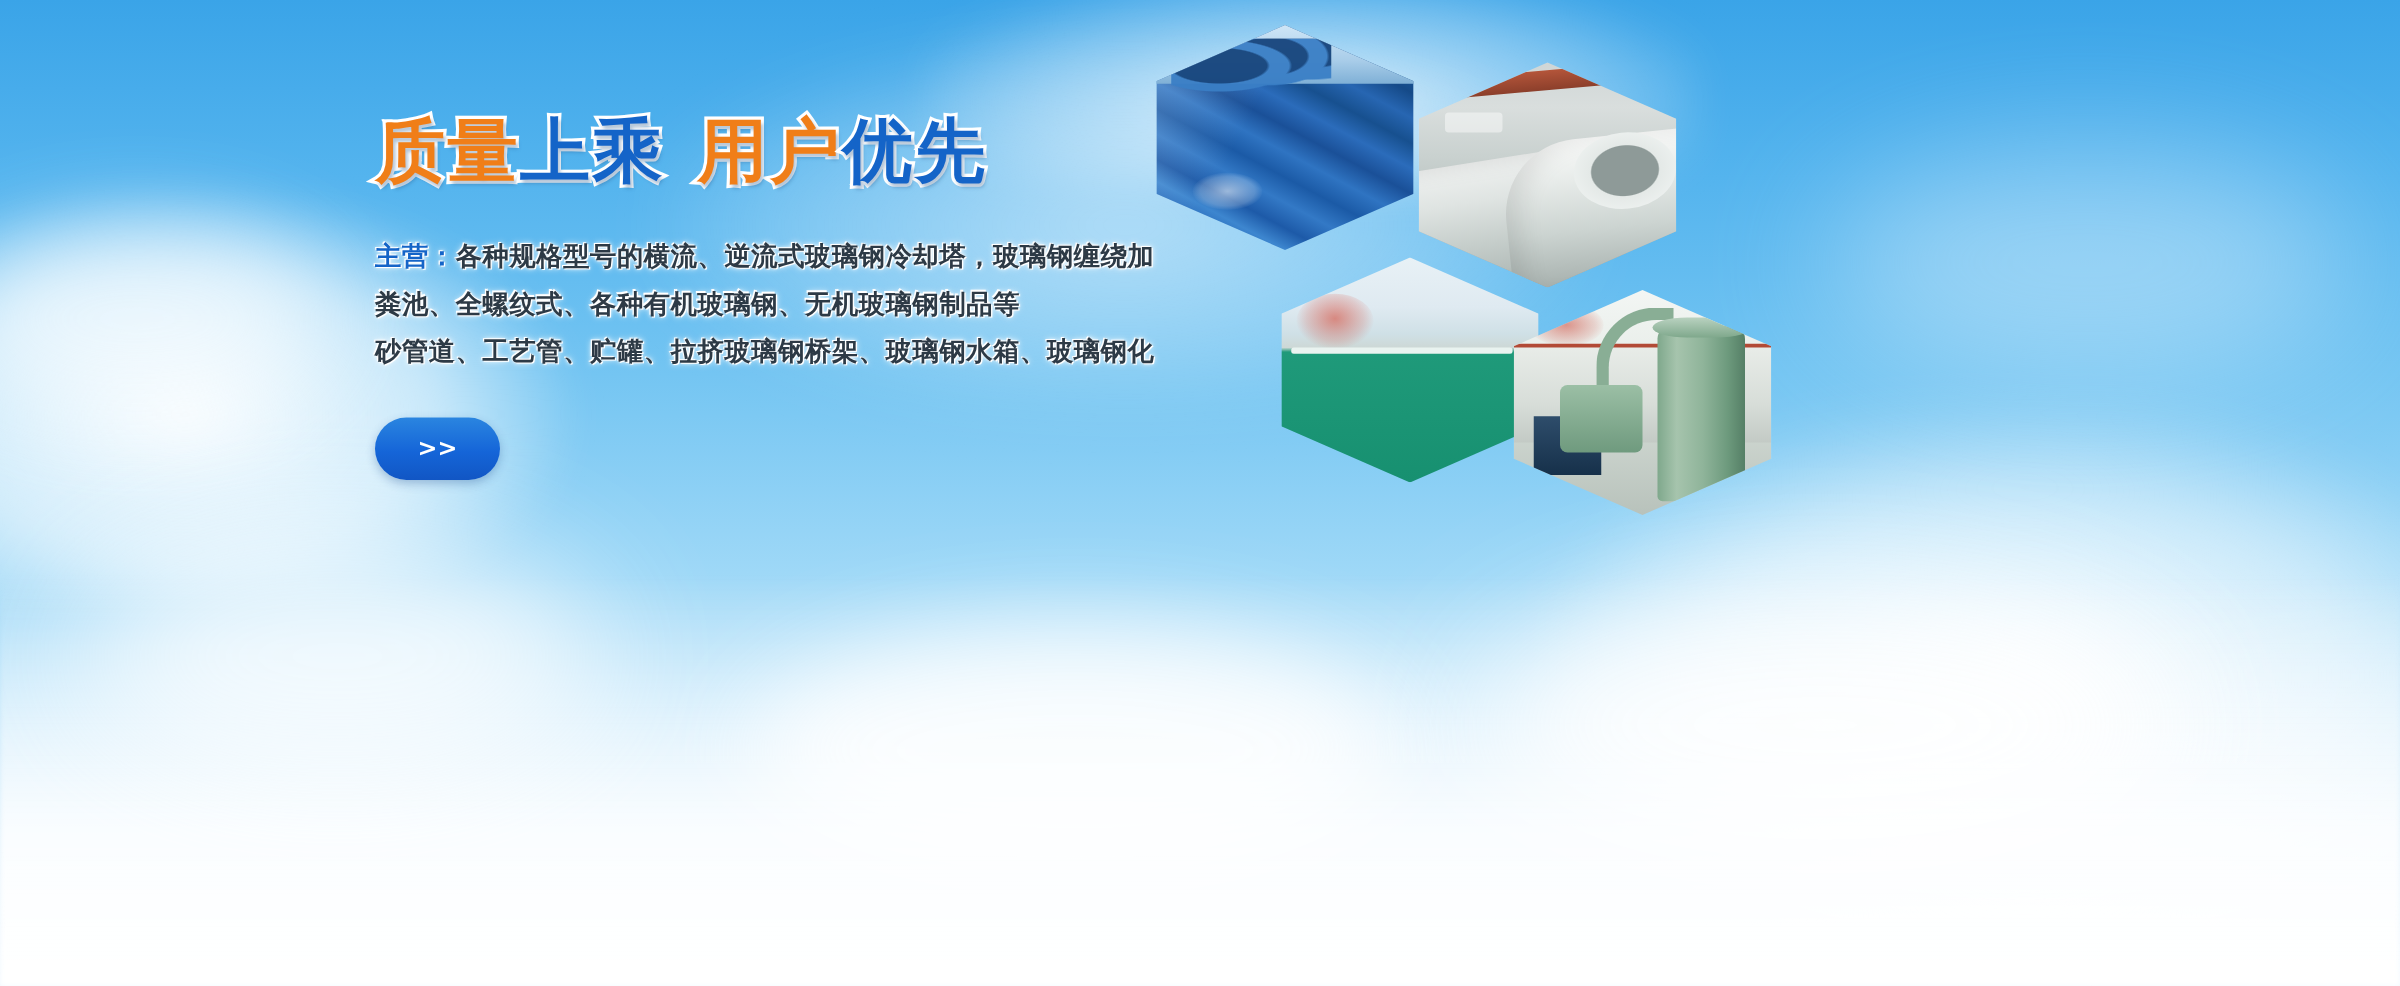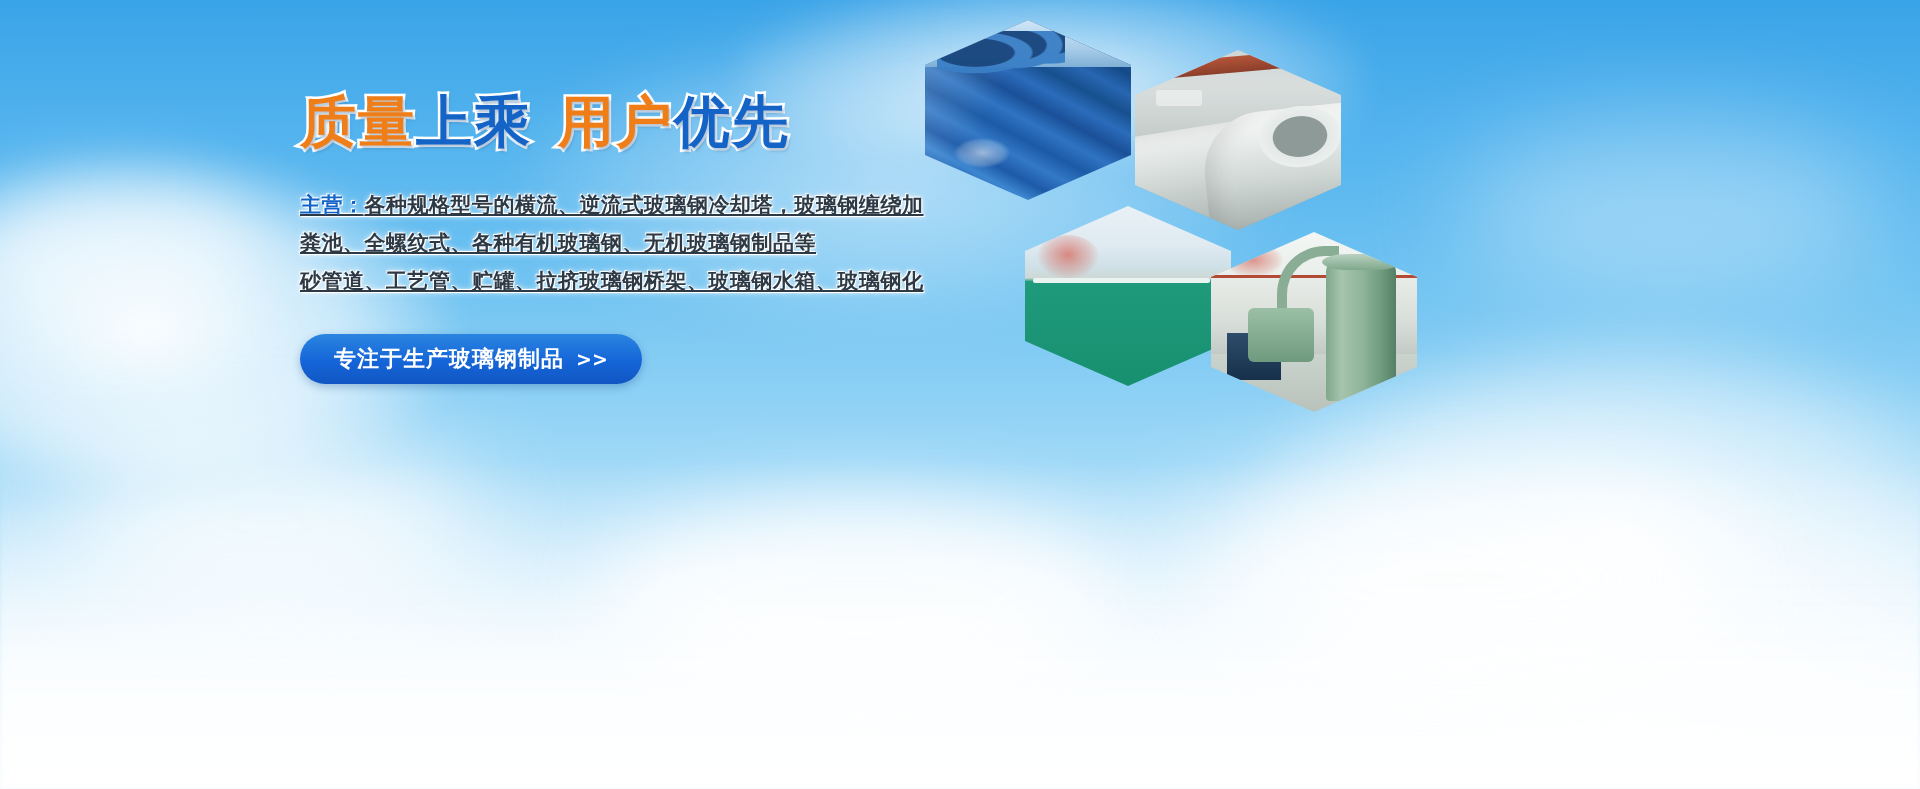--- a/index.html
+++ b/index.html
@@ -67,21 +67,21 @@
   .hl-gap{ -webkit-text-stroke:0 !important; width:26px; }
 
   .desc{
     margin-top:34px; width:600px;
     font-size:21px; font-weight:700; line-height:38px;
     color:#2d3a46; letter-spacing:.5px;
     font-family:"DejaVu Sans","Liberation Sans",sans-serif;
     text-shadow:0 0 3px #ffffff,0 0 6px #ffffff,1px 1px 0 #ffffff,-1px -1px 0 #ffffff;
   }
   .desc .lead{ color:#1464c8; }
-  .desc p{ white-space:nowrap;text-decoration:underline; }
+  .desc p{ white-space:nowrap; }
 
   .cta{
     margin-top:34px;
     display:inline-flex; align-items:center; gap:12px;
     height:50px; padding:0 34px;
     background:linear-gradient(180deg,#2a85e0 0%,#1565d8 55%,#1156c4 100%);
     border-radius:25px;
     color:#ffffff; font-size:22px; font-weight:700; letter-spacing:1px;
     font-family:"DejaVu Sans","Liberation Sans",sans-serif;
     box-shadow:0 3px 8px rgba(20,70,140,.3);
@@ -248,21 +248,20 @@
       <span class="hl-orange">质量</span><span class="hl-blue">上乘</span><span class="hl-gap">&nbsp;</span><span class="hl-orange">用户</span><span class="hl-blue">优先</span>
     </div>
 
     <div class="desc">
       <p><span class="lead">主营：</span><span>各种规格型号的横流、逆流式玻璃钢冷却塔，玻璃钢缠绕加</span></p>
       <p>粪池、全螺纹式、各种有机玻璃钢、无机玻璃钢制品等</p>
       <p>砂管道、工艺管、贮罐、拉挤玻璃钢桥架、玻璃钢水箱、玻璃钢化</p>
     </div>
 
     <button class="cta">
-      <span>专注于生产玻璃钢制品</span>
       <span class="arrows">&gt;&gt;</span>
     </button>
 
   </div>
 
   <div class="collage">
 
     <div class="hex hex1">
       <div class="inner">
         <div class="sky"></div>

